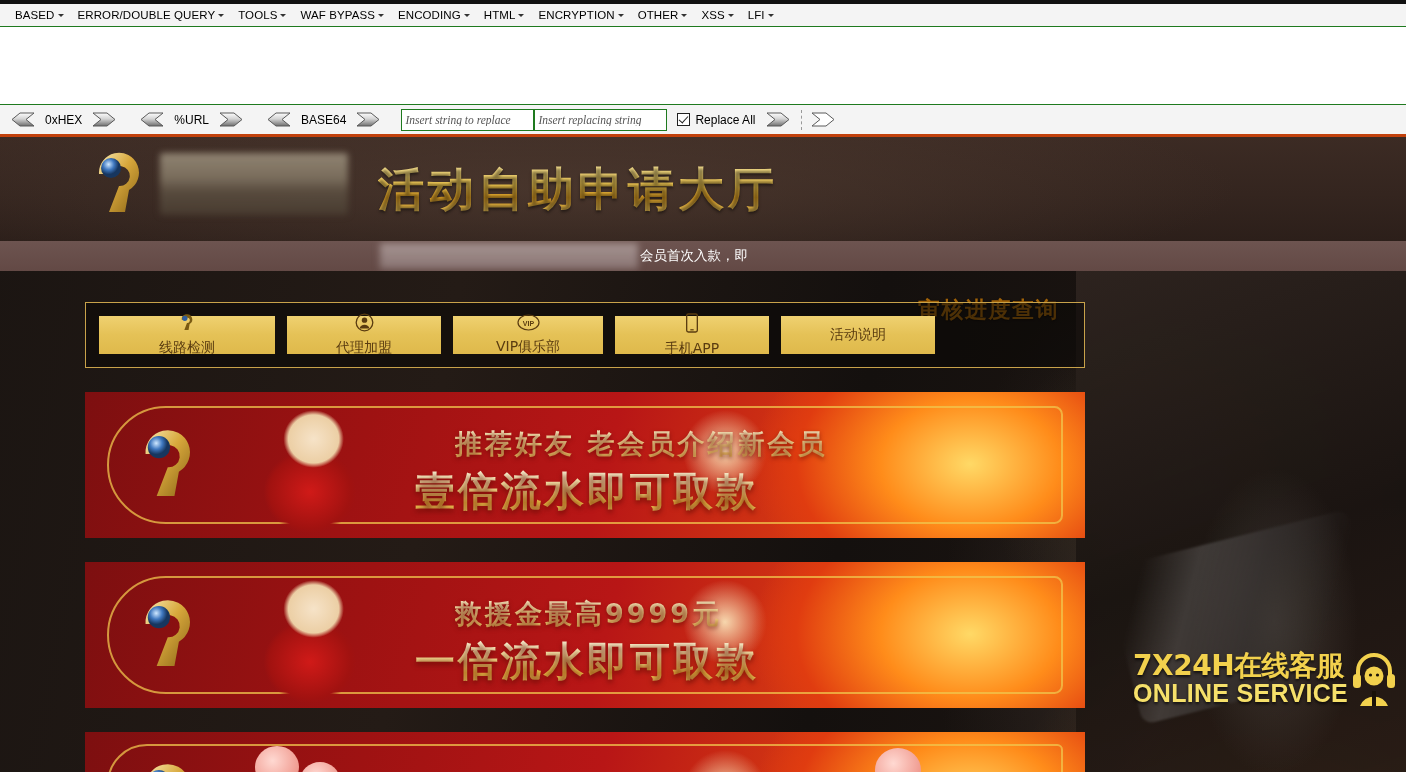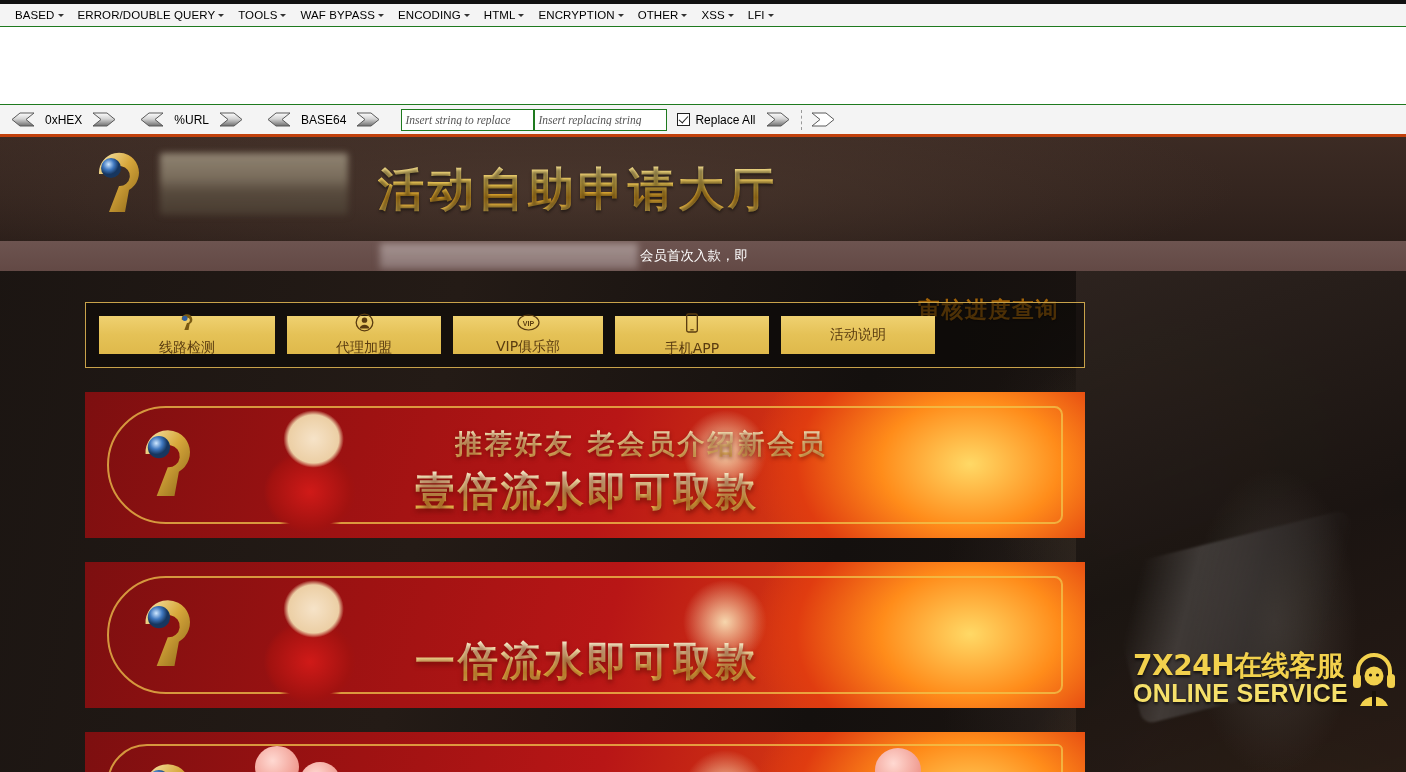--- a/index.html
+++ b/index.html
@@ -495,20 +495,21 @@
       <div class="bn-line1">推荐好友  老会员介绍新会员</div>
       <div class="bn-line2">壹倍流水即可取款</div>
     </div>
 
     <div class="banner">
       <svg class="bn-logo" viewBox="0 0 72 68">
         <path d="M14 24 A20 20 0 1 1 44 40 L40 62 L24 62 L34 36 A10 10 0 1 0 25 24 Z" fill="url(#gold1)"></path>
         <circle cx="26" cy="18" r="10" fill="url(#globe)"></circle>
       </svg>
       <div class="bn-mascot"></div>
+      <div class="bn-line1">救援金最高9999元</div>
       <div class="bn-line2">一倍流水即可取款</div>
     </div>
 
     <div class="banner b3">
       <svg class="bn-logo" style="top:28px" viewBox="0 0 72 68">
         <path d="M14 24 A20 20 0 1 1 44 40 L40 62 L24 62 L34 36 A10 10 0 1 0 25 24 Z" fill="url(#gold1)"></path>
         <circle cx="26" cy="18" r="10" fill="url(#globe)"></circle>
       </svg>
       <div class="sakura" style="left:170px;top:14px;width:44px;height:42px;"></div>
       <div class="sakura" style="left:215px;top:30px;width:40px;height:38px;"></div>

